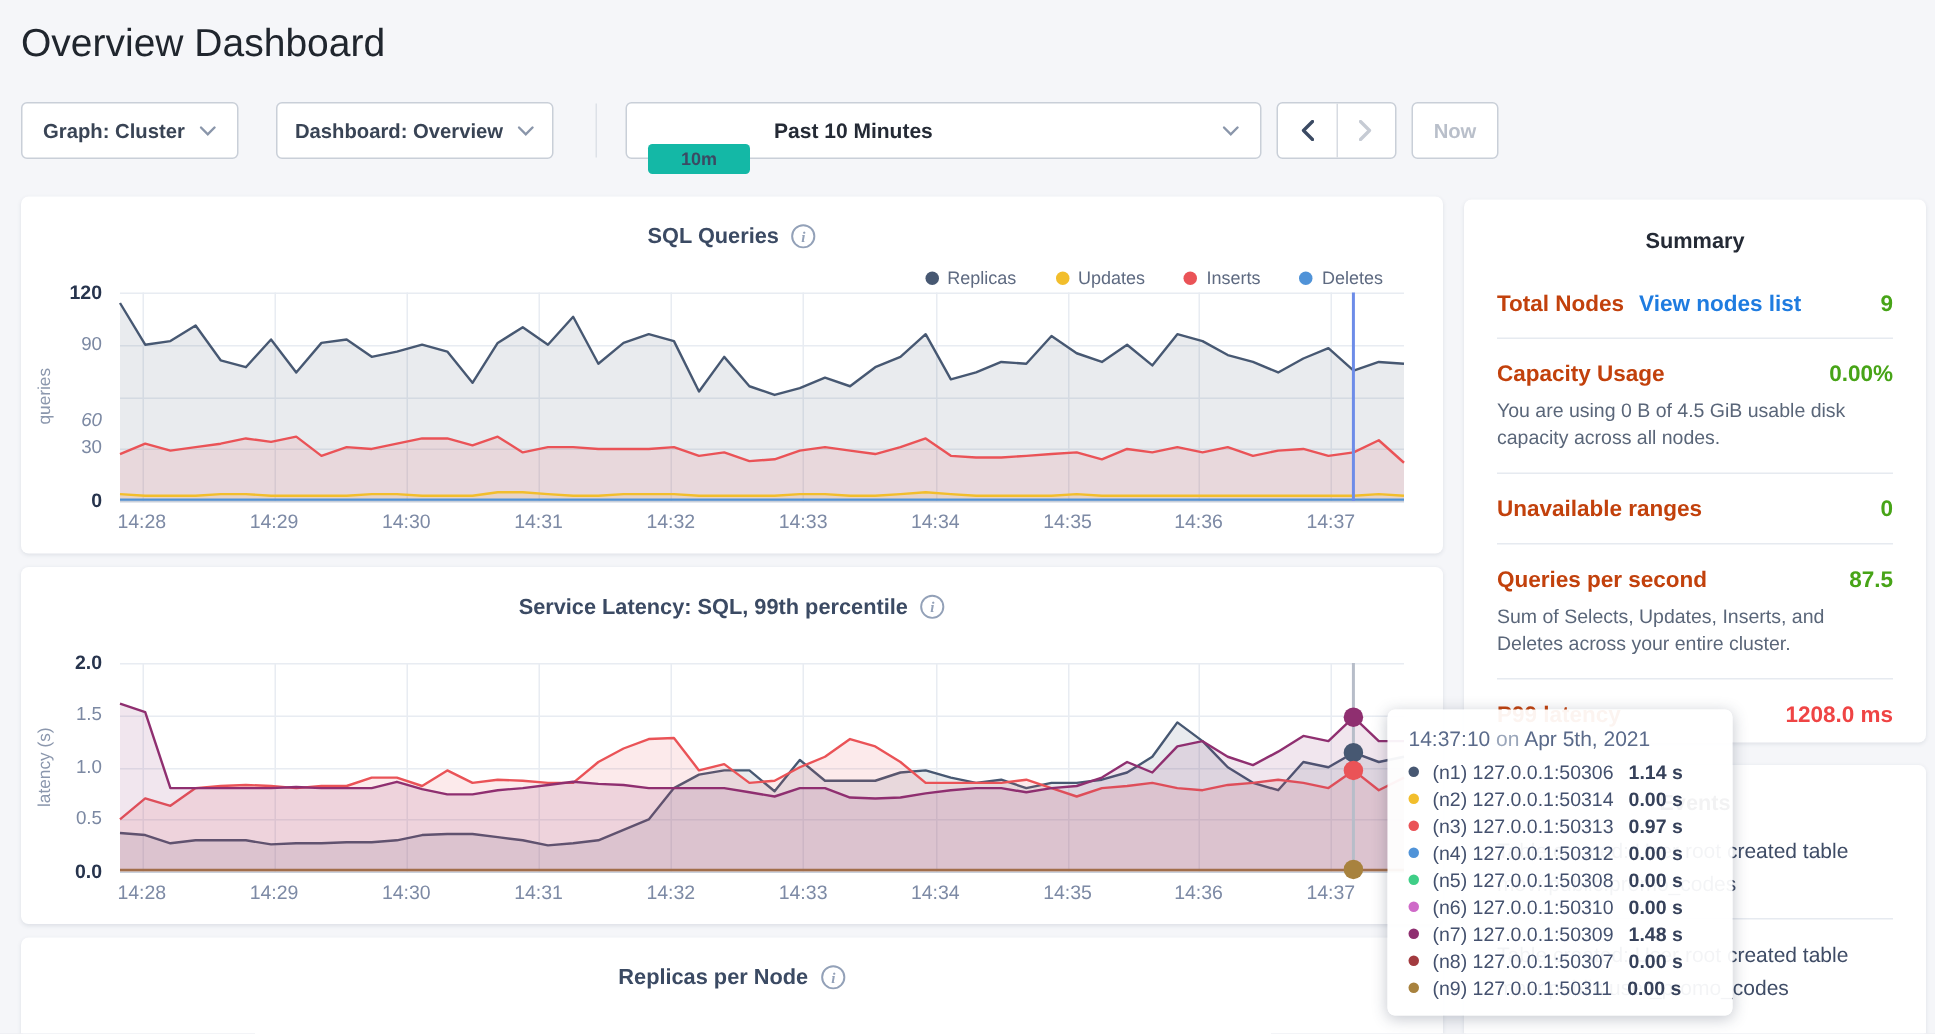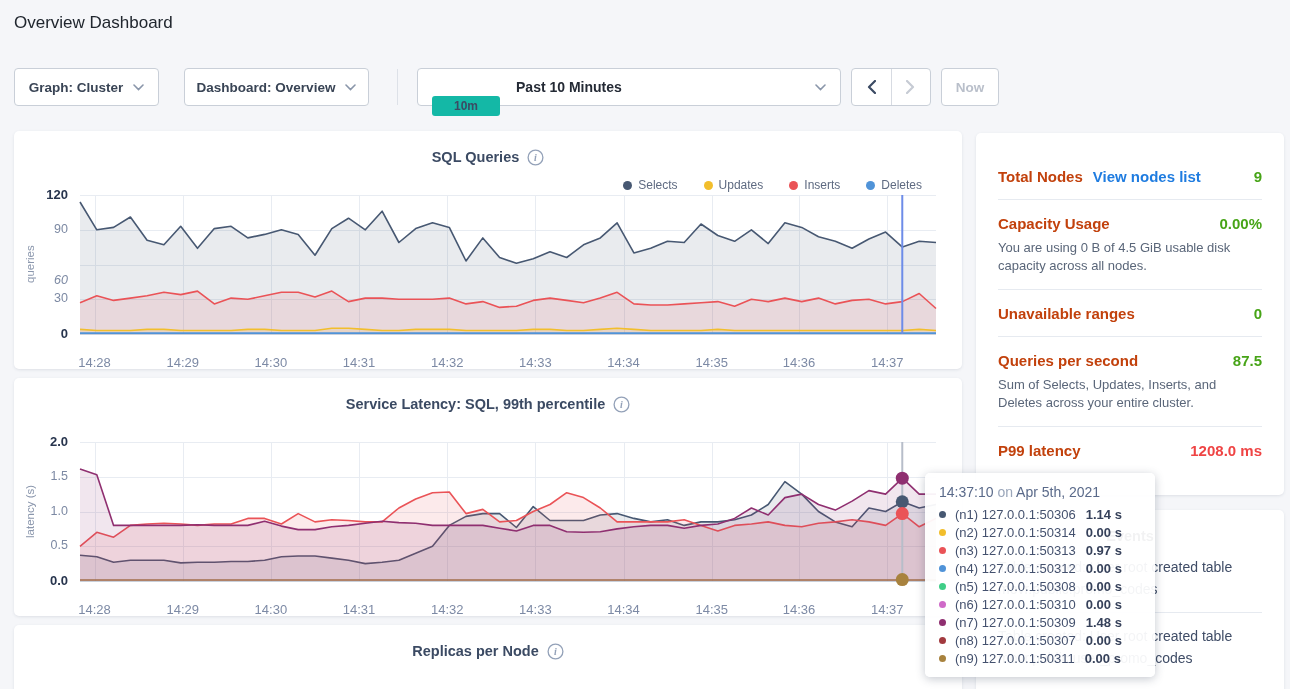--- a/index.html
+++ b/index.html
@@ -4,21 +4,21 @@
 <style>
   * { margin:0; padding:0; box-sizing:border-box; }
   html,body { background:#e9ebf0; }
   .page {
     position:relative; width:1290px; height:689px; overflow:hidden;
     background:#f5f6f9;
     font-family:"Liberation Sans","DejaVu Sans",sans-serif;
     color:#242a35;
   }
   
-  .page-title { position:absolute; left:14px; top:13px; font-size:17px; font-weight:500; color:#20262e; }
+  .page-title { position:absolute; left:14px; top:13px; font-size:26px; font-weight:500; color:#20262e; }
   .toolbar-btn {
     position:absolute; top:68px; height:38px; background:#fff;
     border:1px solid #c9cfd8; border-radius:4px; display:flex; align-items:center;
     justify-content:center; gap:10px; font-size:13.5px; font-weight:700; color:#394455;
     cursor:pointer; font-family:inherit;
   }
   .dd-graph { left:14px; width:145px; }
   .dd-dashboard { left:184px; width:185px; }
   .toolbar-divider { position:absolute; left:397px; top:69px; width:1px; height:36px; background:#dde1e8; }
   .time-select { left:417px; width:424px; justify-content:flex-start; padding:0 14px; }
@@ -42,21 +42,21 @@
   .plot { position:absolute; top:64px; left:66px; width:856px; height:139px; }
   .plot svg { position:absolute; inset:0; overflow:visible; }
   .ylab {
     position:absolute; left:-58px; top:0; height:100%; width:16px;
     display:flex; align-items:center; justify-content:center;
     writing-mode:vertical-rl; transform:rotate(180deg);
     font-size:11.5px; color:#8b97ad;
   }
   .ytick { position:absolute; right:calc(100% + 12px); font-size:12.5px; color:#7c89a3; white-space:nowrap; }
   .ytick.strong { font-weight:700; color:#27344d; font-size:13px;margin-left:46px; }
-  .xtick { position:absolute; top:calc(100% + 6px); transform:translateX(-50%); font-size:13px; color:#7d8aa5; white-space:nowrap;margin-top:15px; }
+  .xtick { position:absolute; top:calc(100% + 6px); transform:translateX(-50%); font-size:13px; color:#7d8aa5; white-space:nowrap; }
   
   .summary-card { left:976px; top:133px; width:308px; height:362px; padding:20px 22px 0; }
   .summary-title { text-align:center; font-size:14.5px; font-weight:700; color:#242a35; margin-bottom:10px; }
   .sum-row { padding:15px 0 14px; border-bottom:1px solid #e6eaf0; }
   .sum-row:last-child { border-bottom:none; }
   .sum-head { display:flex; align-items:baseline; }
   .sum-label { font-size:15px; font-weight:700; color:#c2410c; }
   .sum-link { font-size:15px; font-weight:700; margin-left:10px; text-decoration:none; cursor:pointer; }
   .sum-value { margin-left:auto; font-size:15px; font-weight:700; }
   .sum-desc { margin-top:7px; font-size:13px; line-height:18px; color:#5a6679; }
@@ -121,21 +121,21 @@
   <section class="card chart-card-1">
     <div class="chart-title-row">
       <span>SQL Queries</span><svg width="17" height="17" viewBox="0 0 17 17">
           <circle cx="8.5" cy="8.5" r="7.4" fill="none" stroke="#93a1b8" stroke-width="1.3"></circle>
           <text x="8.5" y="12.2" text-anchor="middle" font-size="10" font-style="italic" font-family="Liberation Serif,serif" fill="#93a1b8">i</text>
         </svg>
     </div>
     <div class="legend" id="legend-0">
         <div class="legend-item">
           <div class="legend-dot" style="background: rgb(71, 88, 114);"></div>
-          <div class="">Selects</div>
+          <div class="">Replicas</div>
         </div>
         <div class="legend-item">
           <div class="legend-dot" style="background: rgb(242, 190, 44);"></div>
           <div class="">Updates</div>
         </div>
         <div class="legend-item">
           <div class="legend-dot" style="background: rgb(234, 83, 87);"></div>
           <div class="">Inserts</div>
         </div>
         <div class="legend-item">
@@ -249,20 +249,21 @@
   <section class="card chart-card-3">
     <div class="chart-title-row">
       <span>Replicas per Node</span><svg width="17" height="17" viewBox="0 0 17 17">
           <circle cx="8.5" cy="8.5" r="7.4" fill="none" stroke="#93a1b8" stroke-width="1.3"></circle>
           <text x="8.5" y="12.2" text-anchor="middle" font-size="10" font-style="italic" font-family="Liberation Serif,serif" fill="#93a1b8">i</text>
         </svg>
     </div>
   </section>
 
   <aside class="card summary-card">
+    <div class="summary-title">Summary</div>
     <div class="sum-row">
       <div class="sum-head">
         <span class="sum-label">Total Nodes</span>
         <a class="sum-link" style="color:#1f7ce0">View nodes list</a>
         <span class="sum-value" style="color:#47a417">9</span>
       </div>
     </div>
     <div class="sum-row">
       <div class="sum-head">
         <span class="sum-label">Capacity Usage</span>

